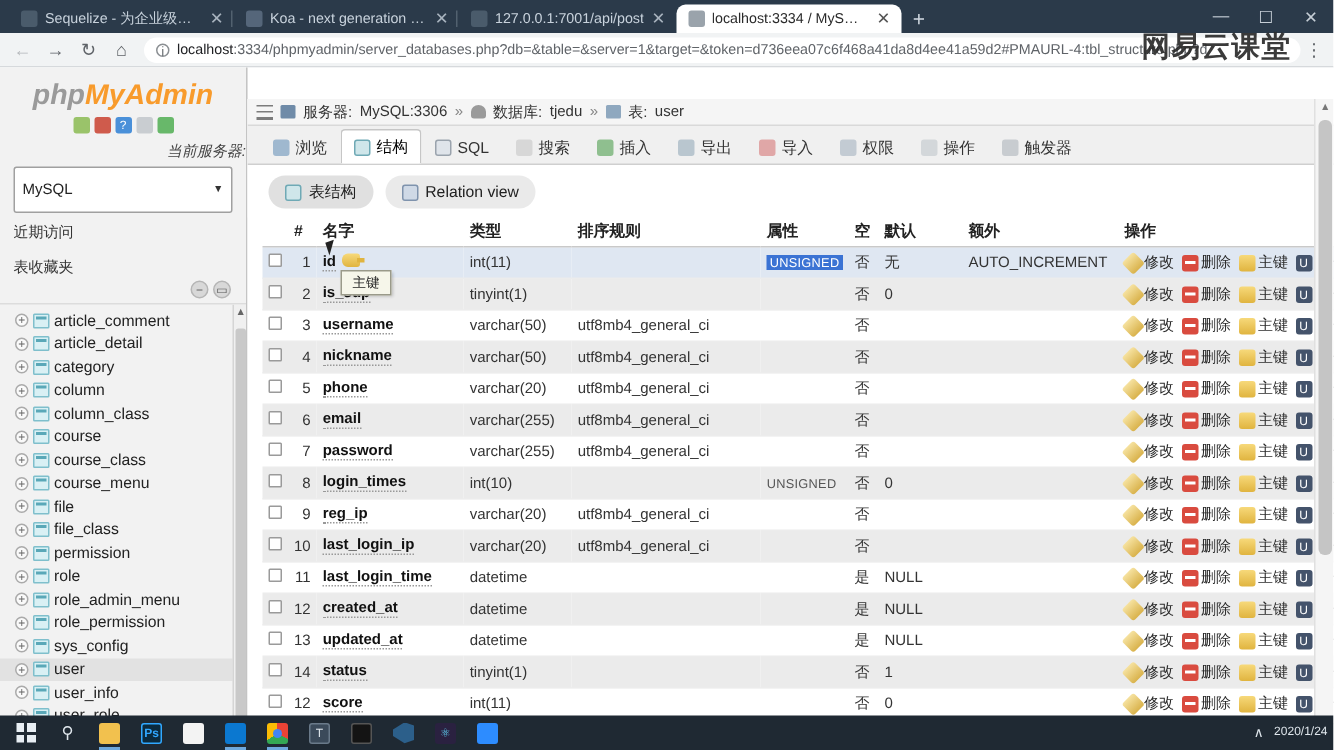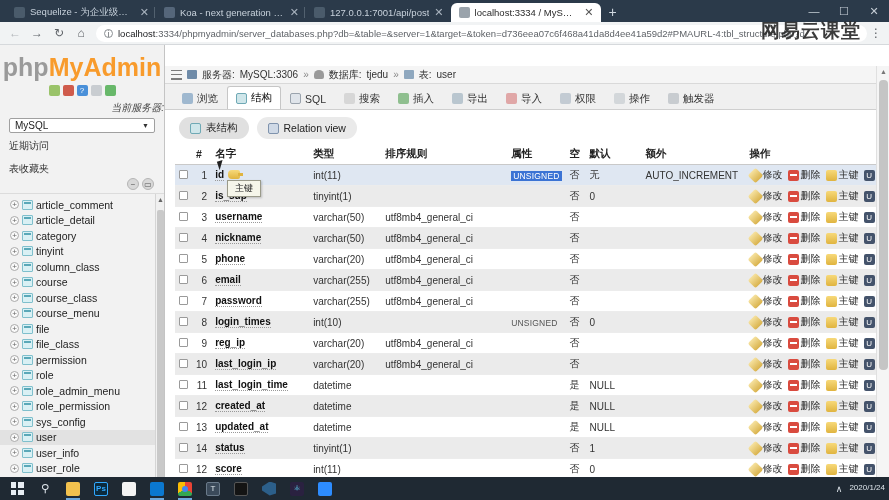--- a/index.html
+++ b/index.html
@@ -80,21 +80,21 @@
   
   .page { display: flex; height: 455px; background: #fff; position: relative; }
 
   
   .sidebar {
     width: 165px; background: #f2f2f2; border-right: 1px solid #c4c4c4;
     position: relative; overflow: hidden;
   }
   .pma-logo {
     text-align: center; padding: 8px 0 2px 0;
-    font-size: 25px; font-weight: bold;
+    font-size: 19px; font-style: italic; font-weight: bold;
     font-family: "Liberation Sans", sans-serif;
   }
   .pma-logo .php { color: #9a9a9a; }
   .pma-logo .my { color: #f89b2c; }
   .logo-icons {
     display: flex; justify-content: center; gap: 3px; padding: 1px 0 4px 0;
   }
   .logo-icons i {
     width: 11px; height: 11px; display: inline-block; border-radius: 2px;
     font-style: normal; font-size: 8px; line-height: 11px; text-align: center;
@@ -102,21 +102,21 @@
   }
   .ic-home { background: #9ac36a; }
   .ic-exit { background: #cf5b4c; }
   .ic-help { background: #4a90d9; }
   .ic-doc  { background: #c9cdd1; }
   .ic-ref  { background: #68b86a; }
   .srv-label {
     text-align: right; font-size: 10px; color: #444; padding: 1px 0 3px 0; font-style: italic;
   }
   .srv-select {
-    margin: 0 9px; height: 15px; background: #fff; border: 1px solid #a0a0a0;
+    margin: 0 9px; height: 31px; background: #fff; border: 1px solid #a0a0a0;
     border-radius: 2px; display: flex; align-items: center;
     padding: 0 5px; font-size: 10px; color: #222; position: relative;
   }
   .srv-select .caret {
     position: absolute; right: 5px; font-size: 7px; color: #333;
   }
   .quicklinks {
     padding: 6px 9px 2px 9px; font-size: 10px; color: #333;
     display: flex; gap: 9px; flex-direction: column;
   }
@@ -479,21 +479,21 @@
               <span>article_detail</span>
             </div>
             <div class="tnode">
               <span class="plus">+</span>
               <span class="tblico"></span>
               <span>category</span>
             </div>
             <div class="tnode">
               <span class="plus">+</span>
               <span class="tblico"></span>
-              <span>tinyint</span>
+              <span>column</span>
             </div>
             <div class="tnode">
               <span class="plus">+</span>
               <span class="tblico"></span>
               <span>column_class</span>
             </div>
             <div class="tnode">
               <span class="plus">+</span>
               <span class="tblico"></span>
               <span>course</span>

